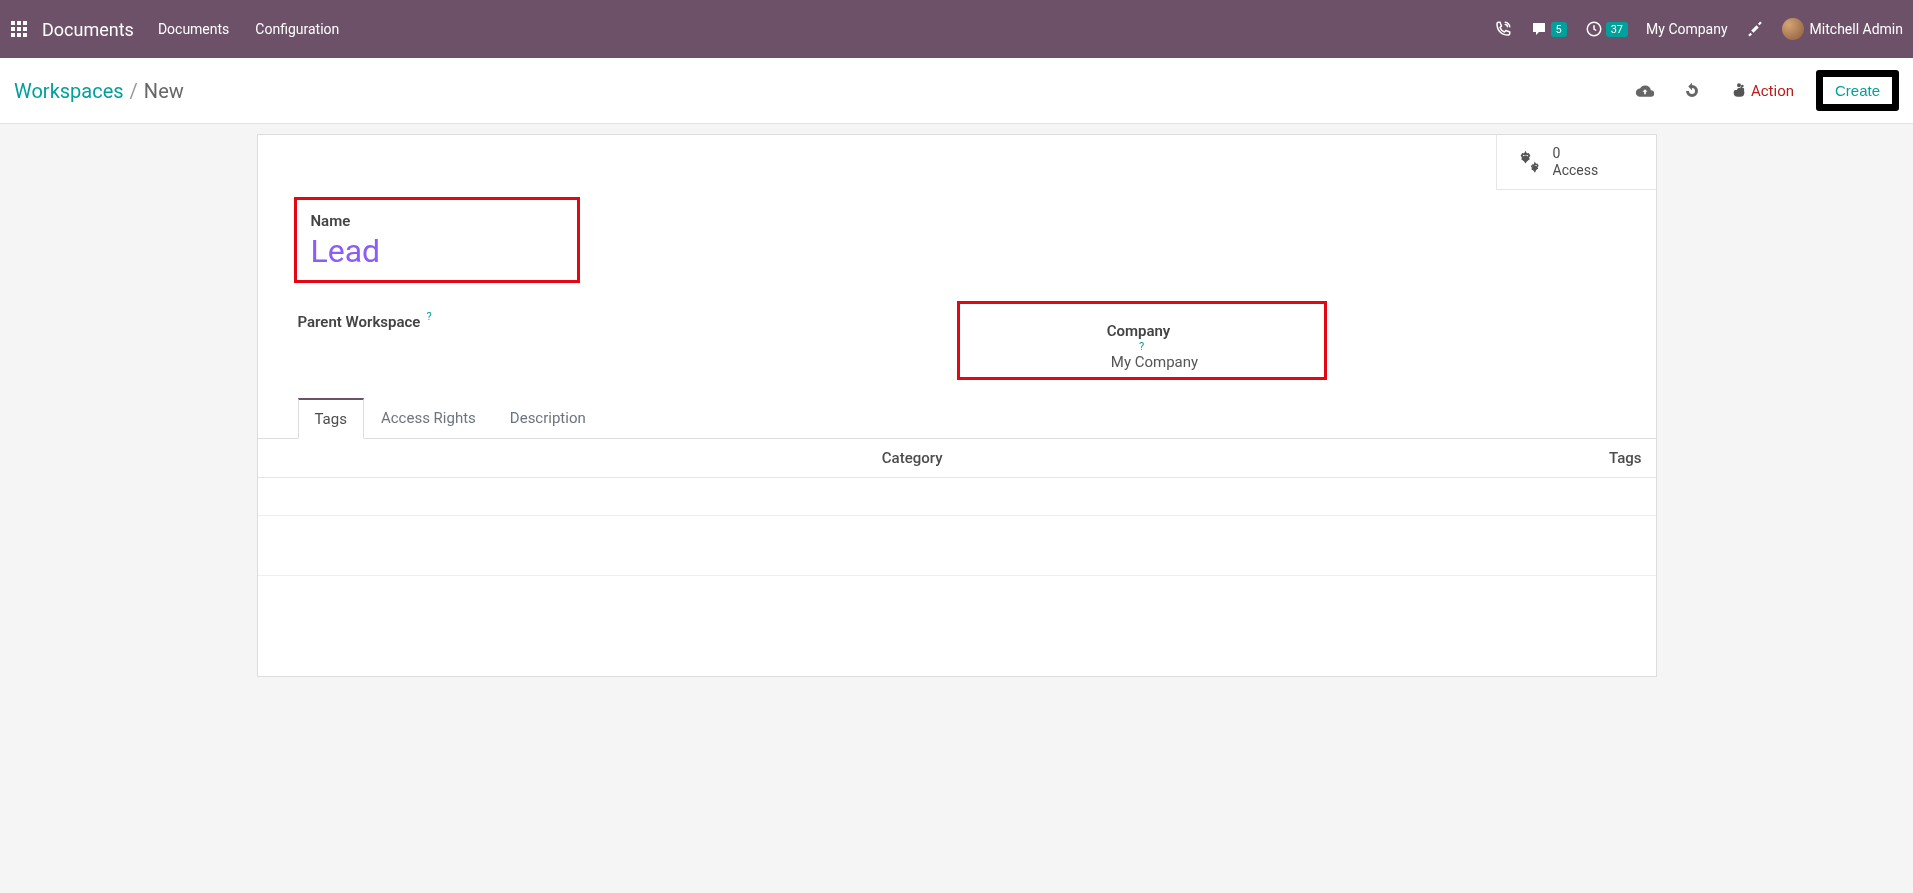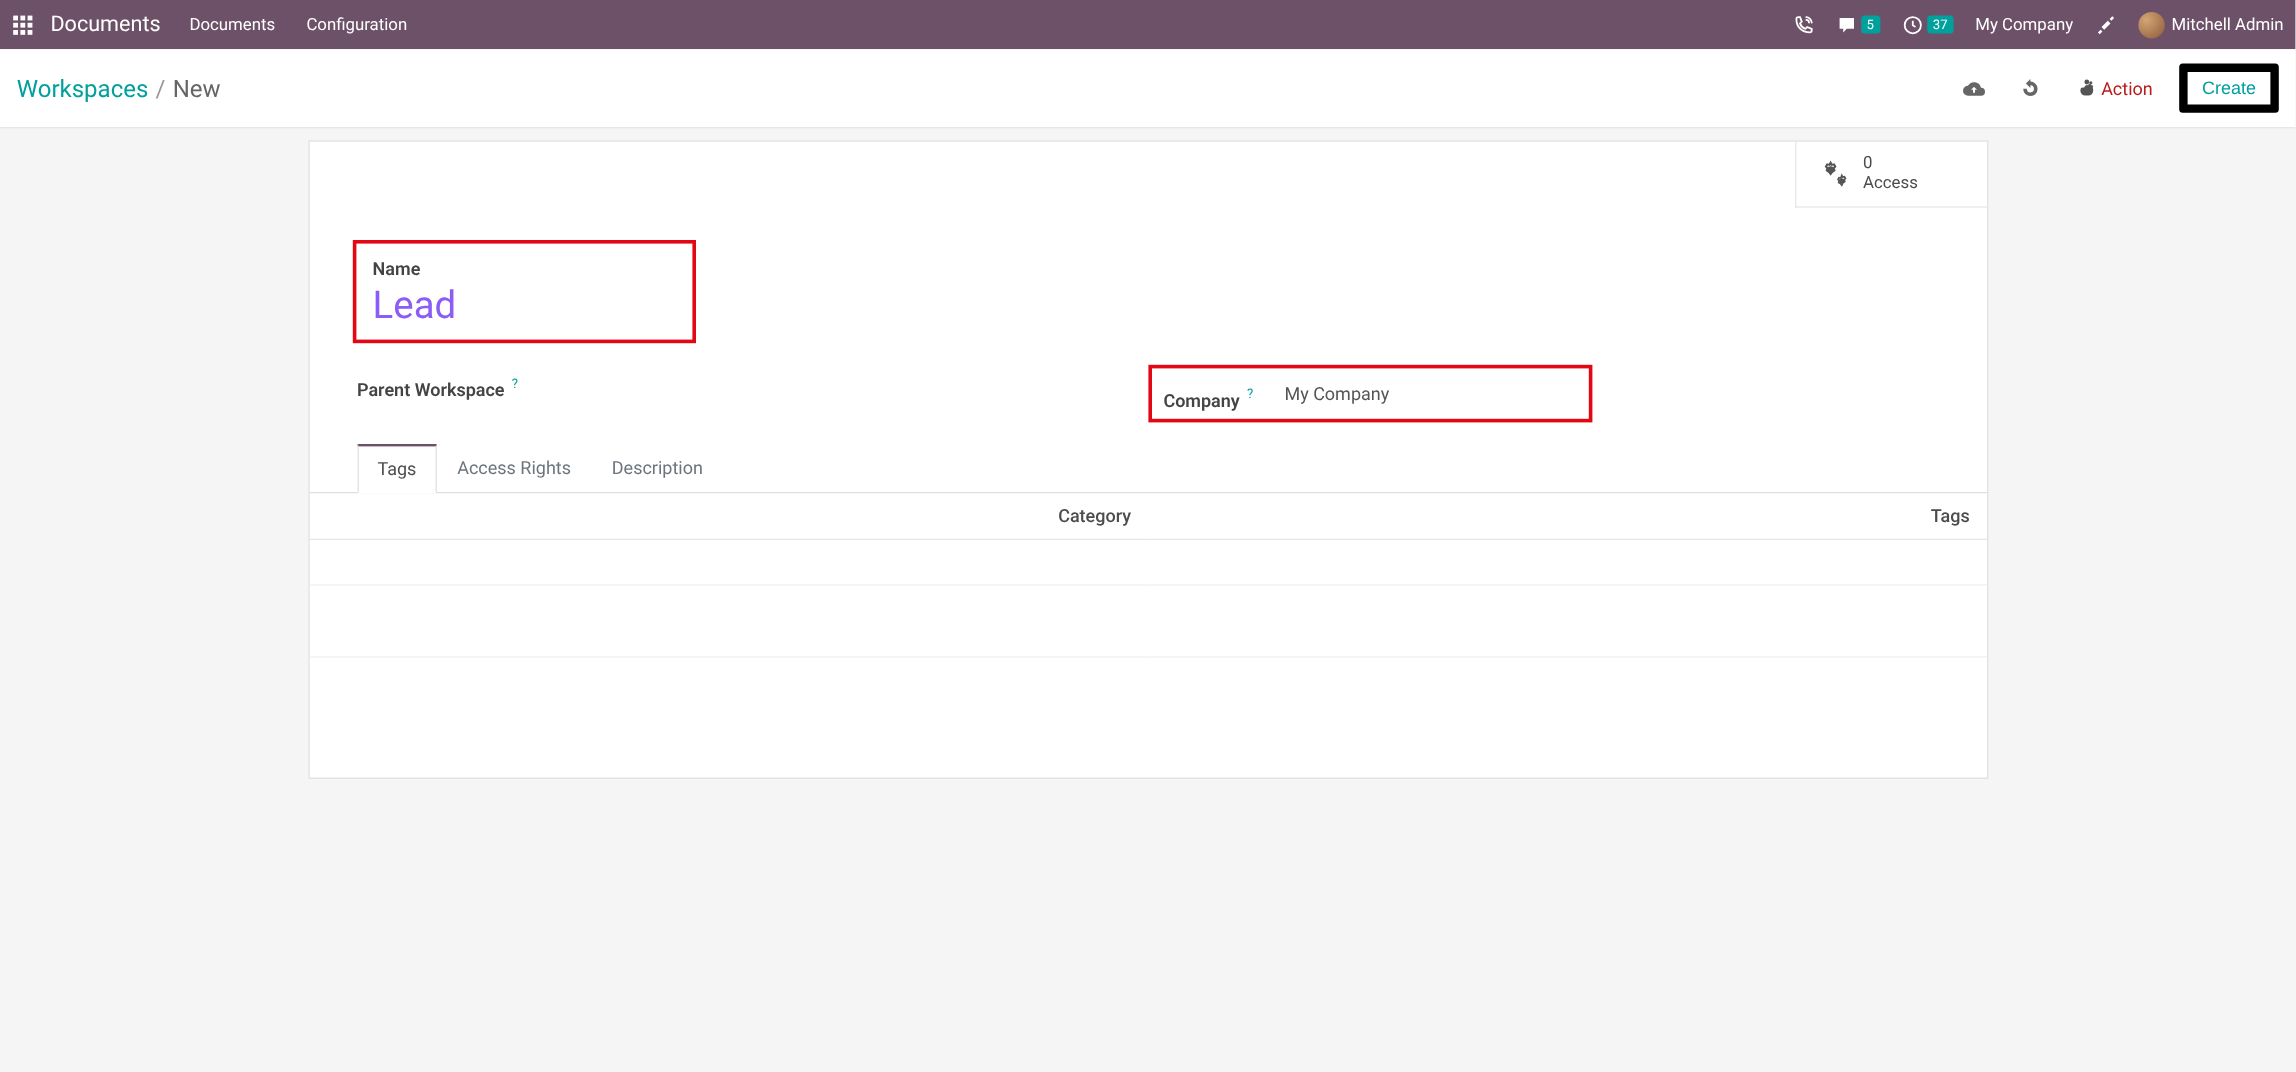--- a/index.html
+++ b/index.html
@@ -1,17 +1,17 @@
 <!DOCTYPE html>
 <html><head>
 <meta charset="utf-8">
 <style>
 * { box-sizing: border-box; margin: 0; padding: 0; }
 body { font-family: -apple-system, BlinkMacSystemFont, "Segoe UI", Roboto, "Helvetica Neue", Arial, sans-serif; font-size: 14px; background: #f5f5f5; color: #4c4c4c; }
-.topbar { background: #6d5168; height: 41px; display: flex; align-items: center; padding: 0 10px; color: #fff; }
+.topbar { background: #6d5168; height: 58px; display: flex; align-items: center; padding: 0 10px; color: #fff; }
 .topbar .apps-icon { width: 18px; height: 18px; display: inline-flex; flex-wrap: wrap; margin-right: 14px; cursor: pointer; }
 .topbar .apps-icon span { width: 4px; height: 4px; background: #fff; margin: 1px; }
 .topbar .brand { font-size: 18px; margin-right: 24px; }
 .topbar .nav-item { font-size: 14px; margin-right: 26px; cursor: pointer; }
 .topbar .spacer { flex: 1; }
 .topbar .right-item { display: flex; align-items: center; margin-left: 18px; cursor: pointer; font-size: 14px; }
 .badge { background: #00a09d; color: #fff; font-size: 11px; padding: 1px 5px; border-radius: 3px; margin-left: 3px; }
 .avatar { width: 22px; height: 22px; border-radius: 50%; background: radial-gradient(circle at 30% 30%, #d4a574, #8b5a3c); margin-right: 6px; }
 .control-row { background: #fff; border-bottom: 1px solid #e2e2e2; padding: 12px 14px; display: flex; align-items: center; }
 .breadcrumb { display: flex; align-items: flex-end; font-size: 20px; }
@@ -22,28 +22,28 @@
 .ctrl-icon { margin: 0 14px; cursor: pointer; color: #666; font-size: 18px; }
 .action-dd { display: flex; align-items: flex-start; margin: 0 16px; cursor: pointer; font-size: 15px; color: #b91c1c; }
 .create-btn { border: 7px solid #000000; color: #00a09d; background: #fff; padding: 5px 12px; font-size: 15px; cursor: pointer; border-radius: 3px; margin-left: 6px; }
 .main { padding: 10px 0; }
 .sheet-wrap { max-width: 1400px; margin: 0 auto; }
 .sheet { background: #fff; border: 1px solid #ddd; position: relative; padding-bottom: 40px; }
 .stat-box { position: absolute; right: 0; top: 0; border-left: 1px solid #e5e5e5; border-bottom: 1px solid #e5e5e5; display: flex; align-items: center; padding: 10px 18px; cursor: pointer; min-width: 160px; }
 .stat-box .gears { font-size: 22px; margin-right: 10px; color: #555; }
 .stat-box .stat-text { line-height: 1.2; }
 .sheet-body { padding: 18px 40px 0 40px; }
-.name-block { border: 3px solid #e30613; display: inline-block; padding: 12px 14px 10px 14px; min-width: 286px; margin-top: 26px; margin-bottom: 18px; margin-left: -4px; }
+.name-block { border: 3px solid #e30613; display: inline-block; padding: 12px 14px 10px 14px; min-width: 286px; margin-top: 6px; margin-bottom: 18px; margin-left: -4px; }
 .name-block .label { font-weight: 600; font-size: 15px; color: #444; margin-bottom: 2px; }
 .name-block .value { font-size: 32px; color: #8b5cf6; }
 .cols { display: flex; align-items: flex-start; }
 .col { flex: 1; display: flex; align-items: center; }
 .field-label { font-weight: 600; color: #444; font-size: 15px; margin-right: 6px; margin-top: 12px; }
 .q { color: #00a09d; font-size: 11px; vertical-align: super; cursor: pointer; }
-.company-box { border: 3px solid #e30613; padding: 6px 10px; display: flex; align-items: center; min-width: 370px; }
+.company-box { border: 3px solid #e30613; padding: 6px 10px; display: flex; align-items: center; min-width: 370px; flex-direction: column; }
 .company-value { margin-left: 26px; font-size: 15px; color: #555; }
 .tabs { display: flex; border-bottom: 1px solid #ddd; margin-top: 18px; padding-left: 40px; }
 .tab { padding: 10px 16px; font-size: 15px; color: #6c757d; cursor: pointer; border: 1px solid transparent; margin-bottom: -1px; }
 .tab.active { background: #fff; color: #4c4c4c; border: 1px solid #ddd; border-bottom: 1px solid #fff; border-top: 2px solid #6d5168; }
 .table-area { padding: 0; }
 .table { width: 100%; border-collapse: collapse; }
 .table th { text-align: right; padding: 10px 14px 10px 48px; font-weight: 500; color: #4c4c4c; font-size: 15px; border-bottom: 1px solid #e5e5e5; }
 .table th:first-child { width: 50%; }
 .table td { padding: 10px 14px 10px 48px; border-bottom: 1px solid #e5e5e5; }
 .table tr.empty td { height: 38px; border-bottom: 1px solid #eee; }

